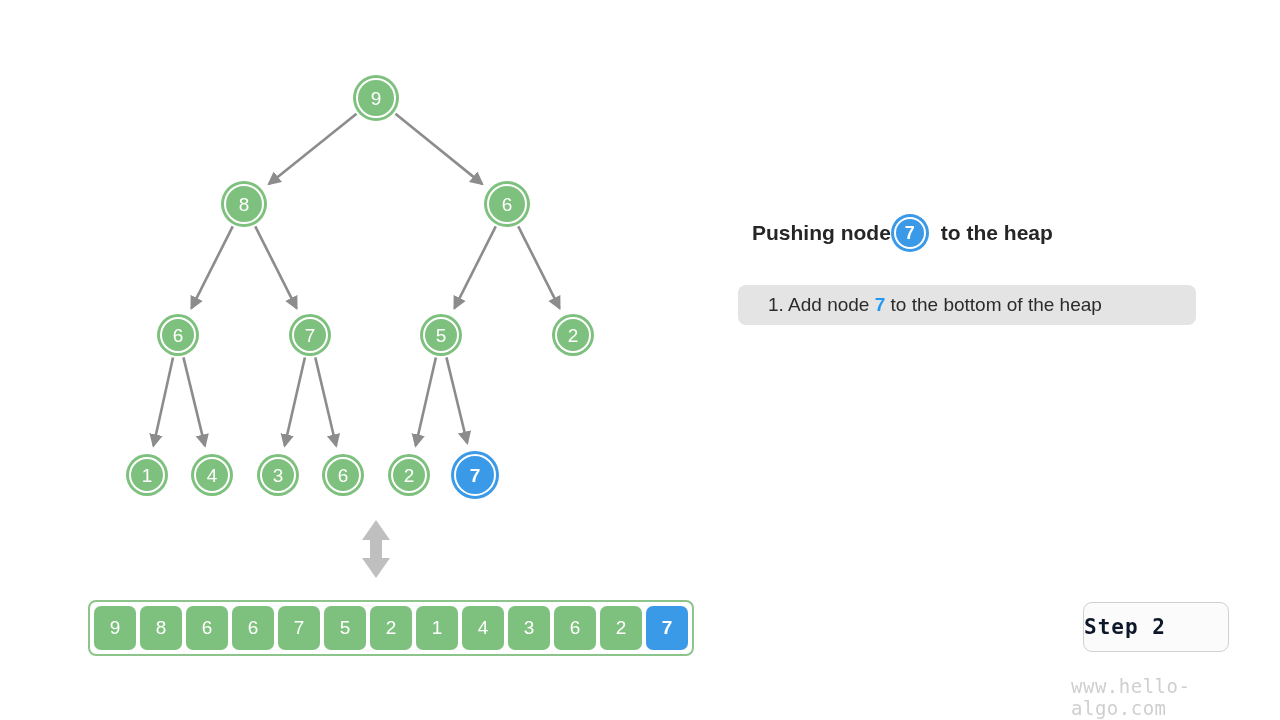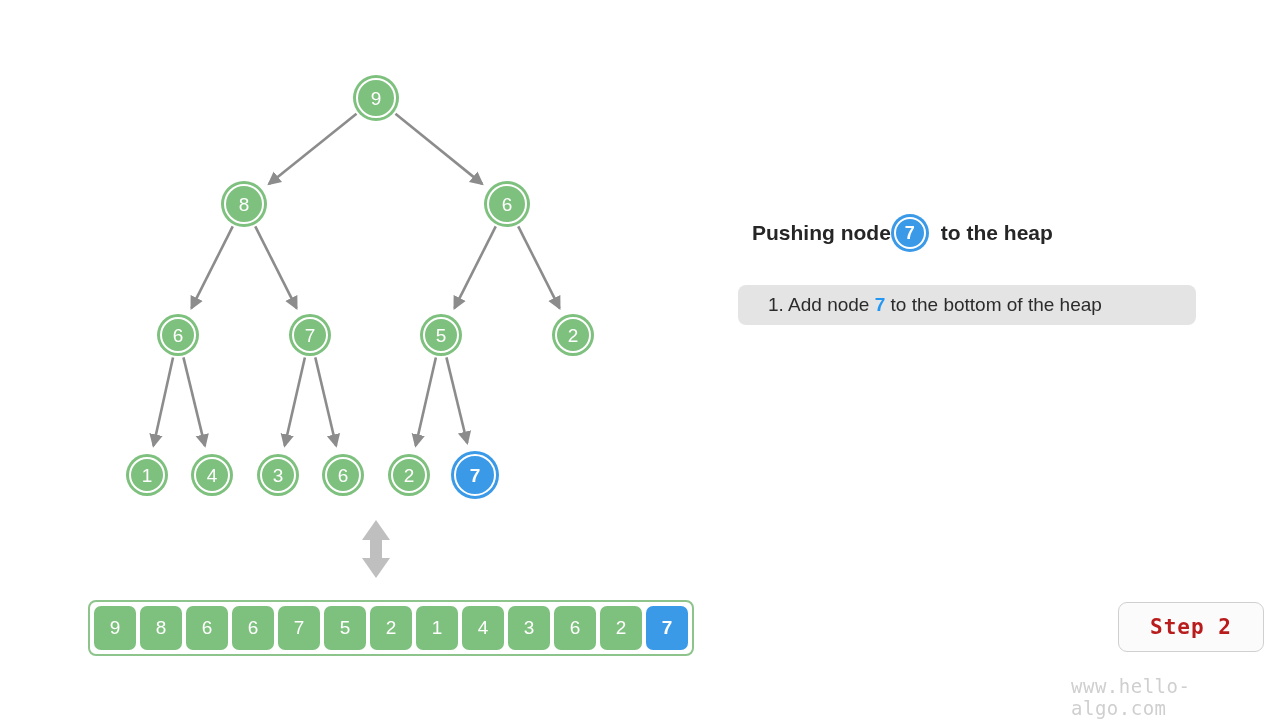--- a/index.html
+++ b/index.html
@@ -151,27 +151,26 @@
     left: 1083px;
     top: 602px;
     width: 146px;
     height: 50px;
     box-sizing: border-box;
     border: 1px solid #d0d0d0;
     border-radius: 9px;
     background: #fbfbfb;
     display: flex;
     align-items: center;
-    justify-content: center;
+    justify-content: flex-start;
     font-family: "DejaVu Sans Mono", monospace;
     font-size: 21px;
     font-weight: bold;
-    color: #b91c1c;
+    color: #0f172a;
     letter-spacing: 1px;
-    margin-left: 35px;
   }
   #watermark {
     position: absolute;
     left: 1071px;
     top: 675px;
     font-family: "DejaVu Sans Mono", monospace;
     font-size: 19px;
     color: #cfcfcf;
     letter-spacing: 0.5px;
   }

